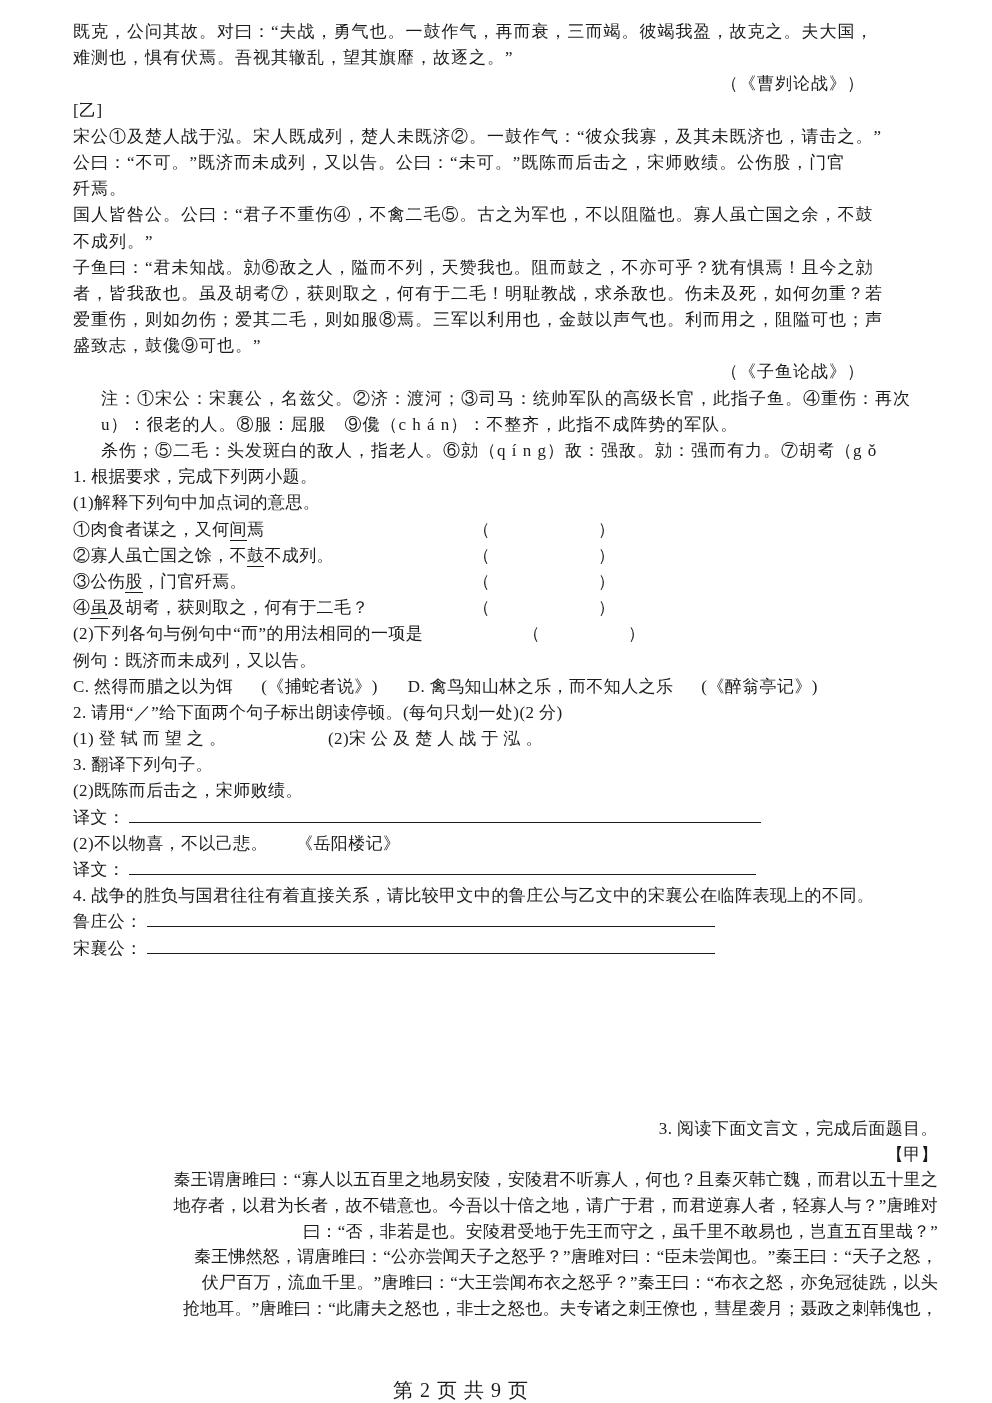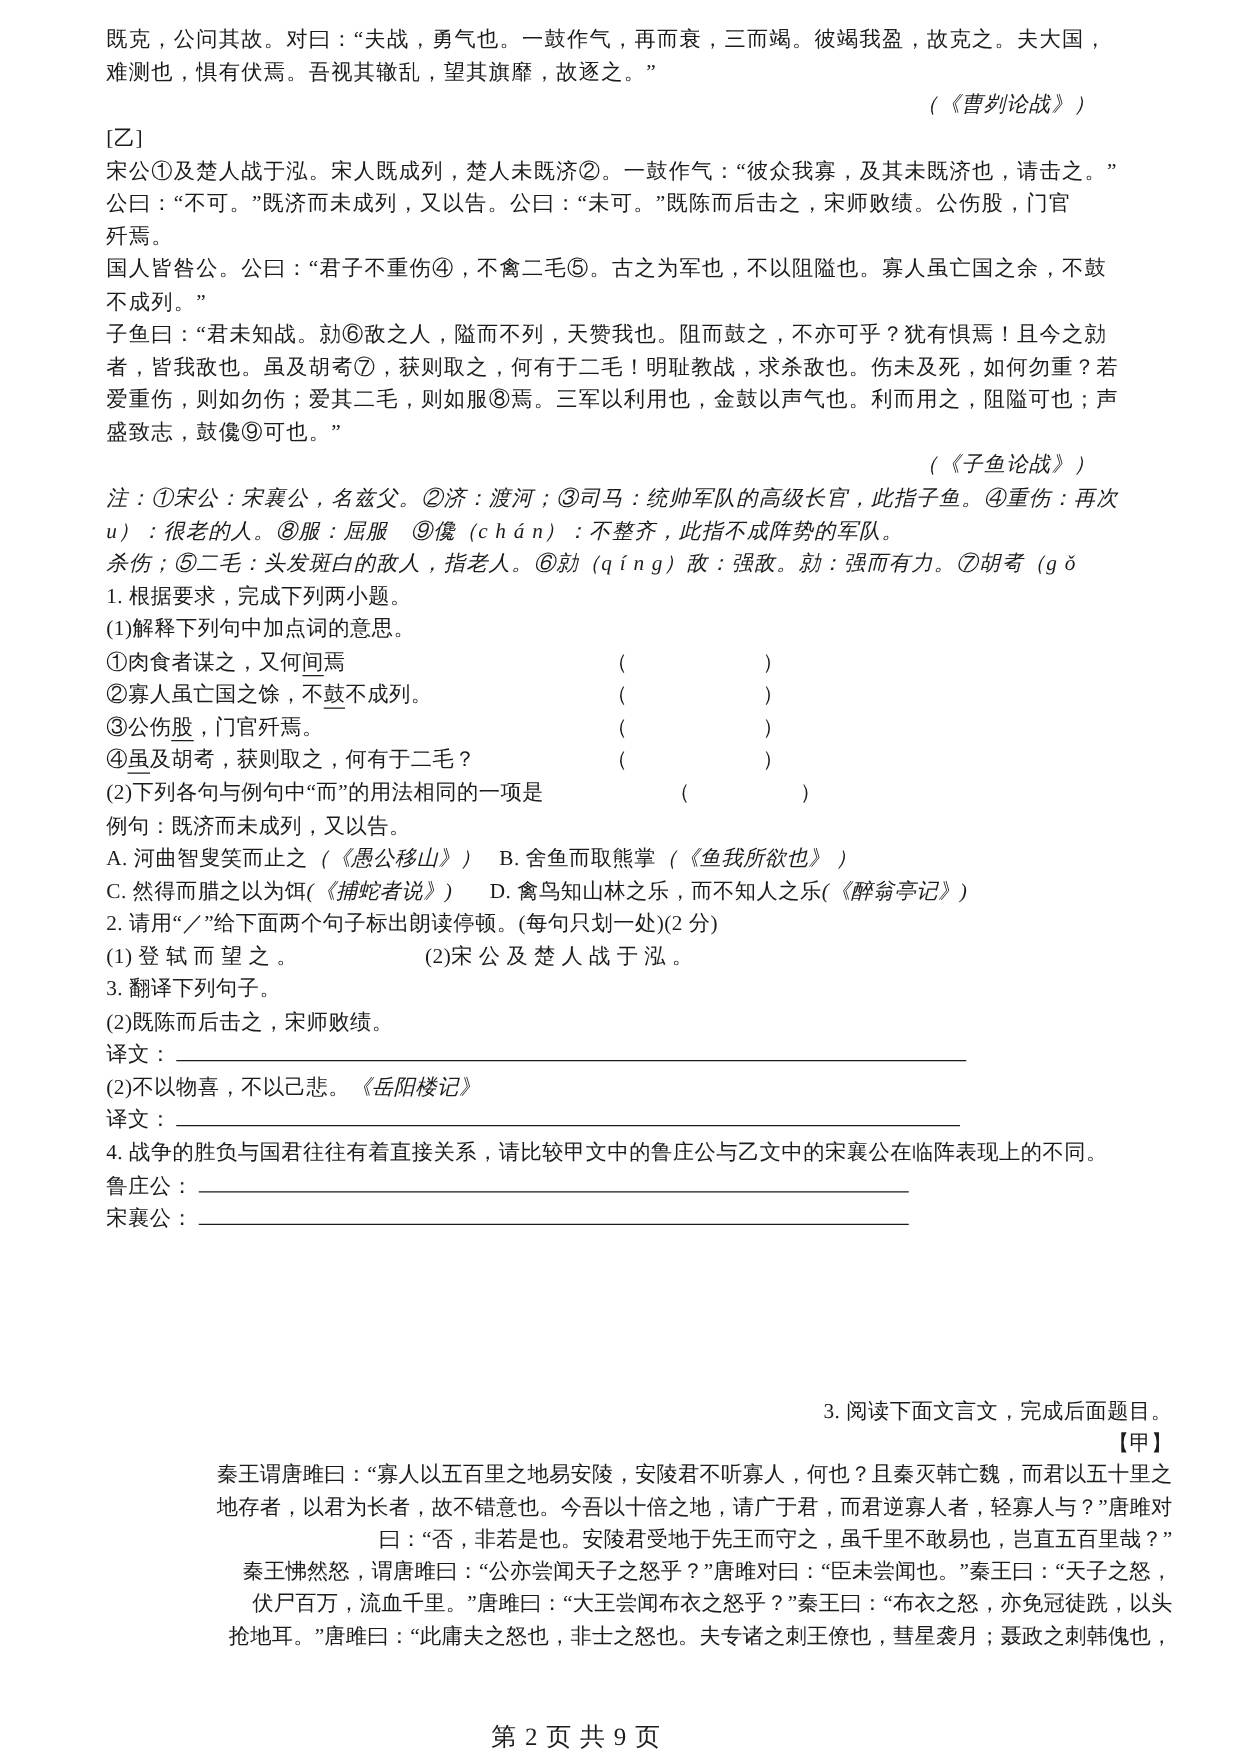--- a/index.html
+++ b/index.html
@@ -1,28 +1,28 @@
 <!DOCTYPE html>
 <html><head>
 <meta charset="utf-8">
 <style>
   html,body{margin:0;padding:0;background:#ffffff;}
   .page{
     position:relative;width:992px;height:1403px;background:#fff;overflow:hidden;
     font-family:"Liberation Serif","DejaVu Serif",serif;
     color:#1b1b1b;font-size:17px;
   }
-  .secA{position:absolute;left:85px;top:19px;width:822px;}
+  .secA{position:absolute;left:73px;top:19px;width:822px;}
   .secA .line{height:26.2px;line-height:26.2px;white-space:nowrap;position:relative;}
   .secB{position:absolute;left:33px;top:1116px;width:905px;text-align:right;}
   .secB .line{height:25.7px;line-height:25.7px;white-space:nowrap;position:relative;}
   .just{letter-spacing:1px;}
   .norm{letter-spacing:0.4px;}
   .bodyB{letter-spacing:0.2px;margin-left:50px;}
-  .kai{font-style:italic;}
+  .kai{margin-left:28px;}
   .right{text-align:right;padding-right:30px;}
   .uch{border-bottom:1.4px solid #1b1b1b;padding-bottom:1px;}
   .ab{position:absolute;top:0;}
   .blank{display:inline-block;border-bottom:1.2px solid #1b1b1b;height:15px;margin-left:4px;vertical-align:baseline;}
   .w1{width:632px;} .w2{width:627px;} .w3{width:568px;}
   .gap1{display:inline-block;width:14px;} .gap2{display:inline-block;width:30px;}
   .footer{position:absolute;top:1380px;left:0;width:922px;text-align:center;font-size:20px;line-height:20px;letter-spacing:1px;}
 </style>
 </head>
 <body>
@@ -88,23 +88,20 @@
     </div>
 
     <div class="line norm">
       <span>(2)下列各句与例句中“而”的用法相同的一项是</span>
       <span class="ab" style="left:450px">（</span>
       <span class="ab" style="left:555px">）</span>
     </div>
     <div class="line norm">例句：既济而未成列，又以告。</div>
 
     <div class="line norm">
-      <span>A. 河曲智叟笑而止之</span><span class="kai">（《愚公移山》）</span><span class="gap1"></span><span>B. 舍鱼而取熊掌</span><span class="kai">（《鱼我所欲也》 ）</span>
-    </div>
-    <div class="line norm">
       <span>C. 然得而腊之以为饵</span><span class="kai">(《捕蛇者说》)</span><span class="gap2"></span><span>D. 禽鸟知山林之乐，而不知人之乐</span><span class="kai">(《醉翁亭记》)</span>
     </div>
 
     <div class="line norm">2. 请用“／”给下面两个句子标出朗读停顿。(每句只划一处)(2 分)</div>
     <div class="line norm">
       <span>(1) 登 轼 而 望 之 。</span>
       <span class="ab" style="left:255px">(2)宋 公 及 楚 人 战 于 泓 。</span>
     </div>
 
     <div class="line norm">3. 翻译下列句子。</div>

